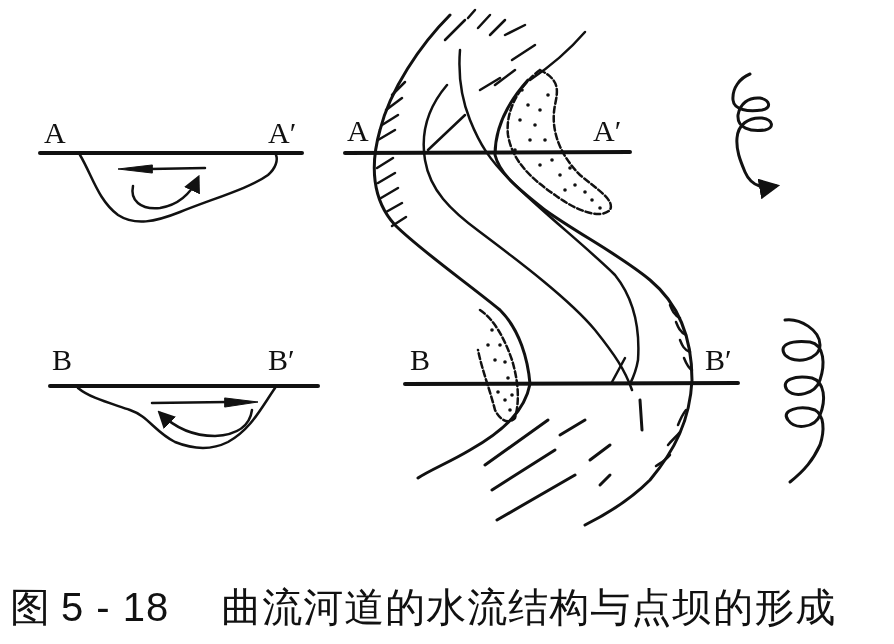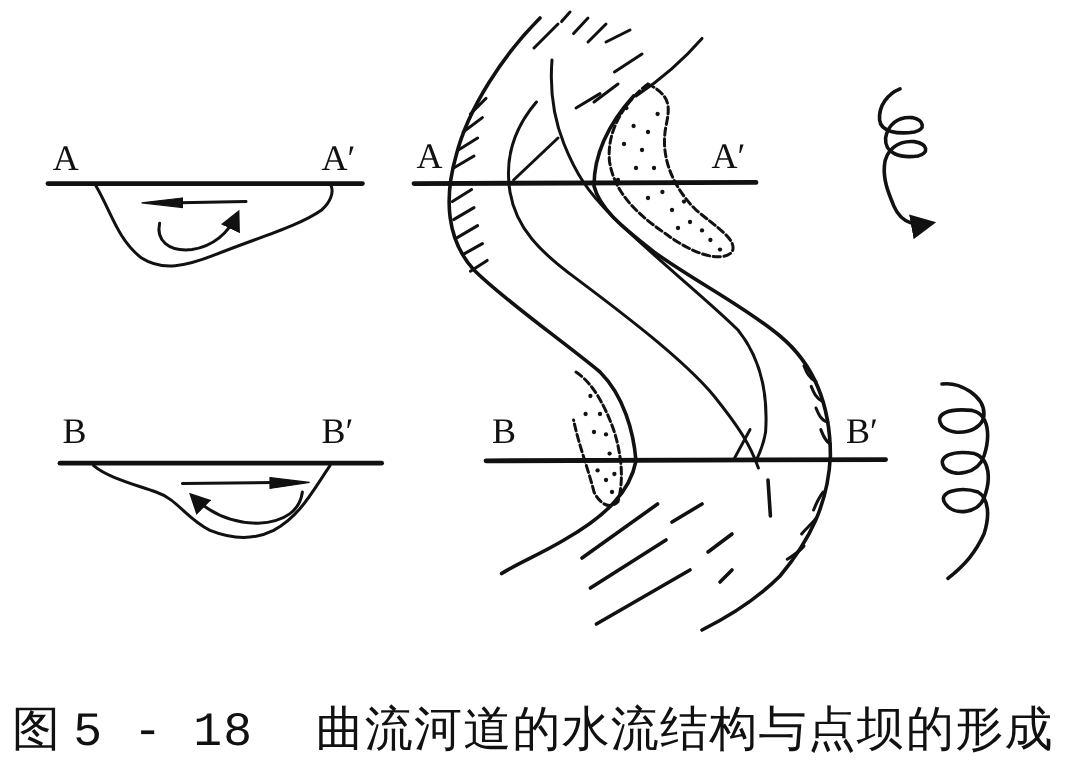--- a/index.html
+++ b/index.html
@@ -1,19 +1,19 @@
 <!DOCTYPE html>
 <html><head>
 <meta charset="utf-8">
 <style>
   html, body { margin: 0; padding: 0; background: #ffffff; }
   body { width: 894px; height: 644px; position: relative; overflow: hidden; font-family: "DejaVu Serif", "Liberation Serif", serif; }
   svg { position: absolute; left: 0; top: 0; }
   .lbl { position: absolute; font-family: "Liberation Serif", "DejaVu Serif", serif; font-size: 30px; color: #111; line-height: 1; }
-  .caption { position: absolute; left: 10px; top: 580px; font-family: Liberation Mono, monospace; font-size: 40px; color: #111; letter-spacing: 1px; white-space: nowrap; }
+  .caption { position: absolute; left: 10px; top: 580px; font-family: Liberation Sans, sans-serif; font-size: 40px; color: #111; letter-spacing: 1px; white-space: nowrap; }
   .caption .num { margin-left: 10px; margin-right: 52px; }
 </style>
 </head>
 <body>
 
 <svg width="894" height="644" viewBox="0 0 894 644" xmlns="http://www.w3.org/2000/svg">
   <defs>
     <marker id="arrowHead" viewBox="0 0 10 10" refX="8" refY="5" markerWidth="7" markerHeight="7" orient="auto">
       <path d="M0,0 L10,5 L0,10 z" fill="#111"></path>
     </marker>

